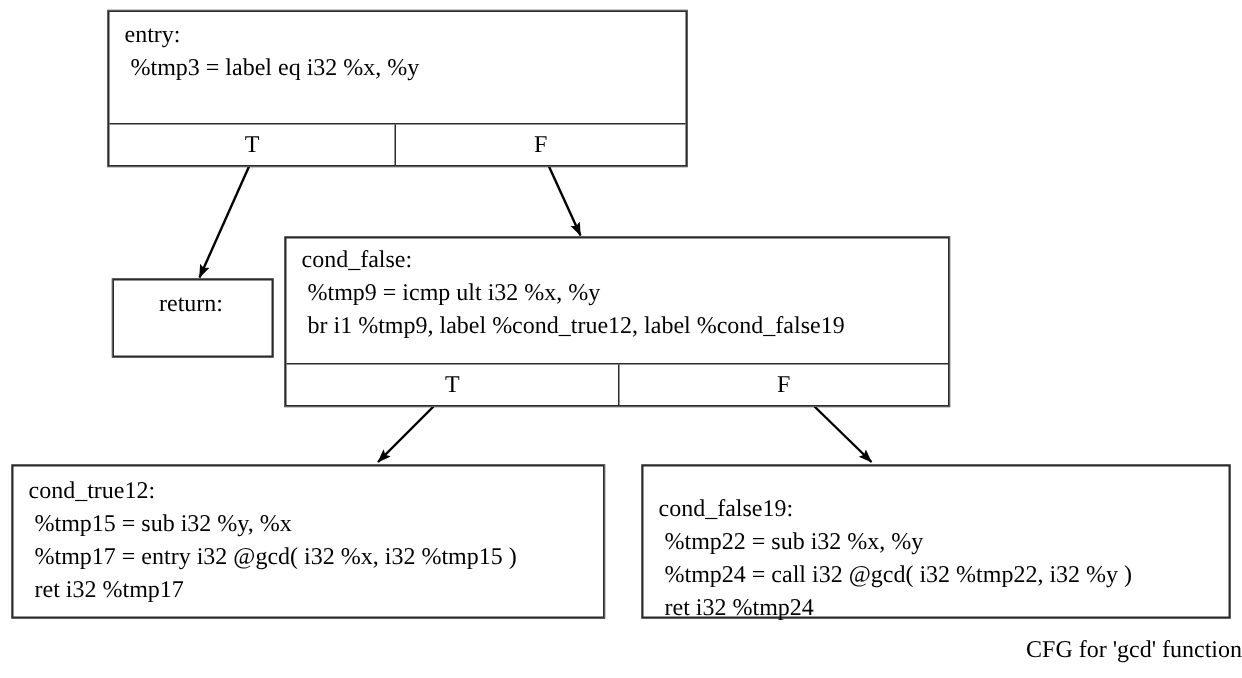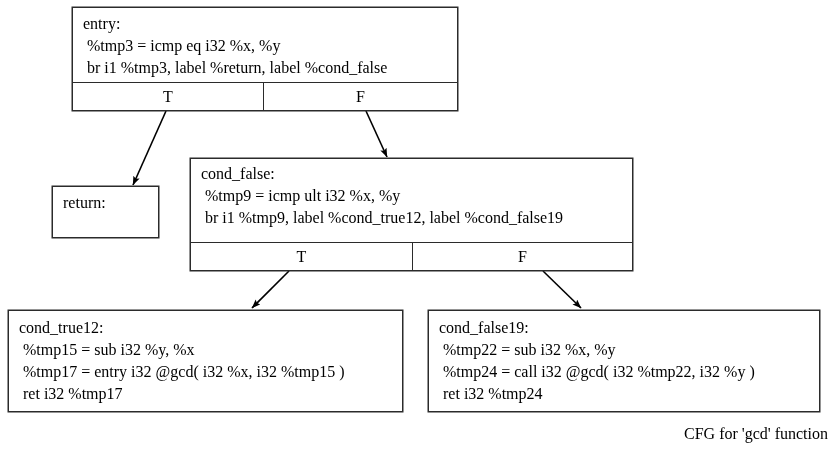--- a/index.html
+++ b/index.html
@@ -99,30 +99,29 @@
     </g>
 
     <g>
       <line x1="543" y1="271" x2="581" y2="308" stroke="#000000" stroke-width="1.6" marker-end="url(#ah)"></line>
     </g>
   </svg>
 
   <div class="node" style="left:72px; top:7px; width:386px; height:104px;">
     <div class="node-body">
       <div class="code-line">entry:</div>
-      <div class="code-line"> %tmp3 = icmp eq i32 %x, %y</div>
-      <div class="code-line"> br i1 %tmp3, label %return, label %cond_false</div>
+      <div class="code-line"> %tmp3 = label eq i32 %x, %y</div>
     </div>
     <div class="ports" style="position:absolute; left:0; right:0; bottom:0;">
       <div class="port left" style="flex:0 0 190px;">T</div>
       <div class="port">F</div>
     </div>
   </div>
 
-  <div class="node" style="left:52px; top:186px; width:107px; height:52px;">
+  <div class="node" style="left:75px; top:186px; width:107px; height:52px;padding-left:20px;">
     <div class="node-body">
       <div class="code-line">return:</div>
     </div>
   </div>
 
   <div class="node" style="left:190px; top:158px; width:443px; height:113px;">
     <div class="node-body" style="padding-top:4px;">
       <div class="code-line">cond_false:</div>
       <div class="code-line"> %tmp9 = icmp ult i32 %x, %y</div>
       <div class="code-line"> br i1 %tmp9, label %cond_true12, label %cond_false19</div>
@@ -136,21 +135,21 @@
   <div class="node" style="left:8px; top:310px; width:395px; height:102px;">
     <div class="node-body" style="padding-top:6px;">
       <div class="code-line">cond_true12:</div>
       <div class="code-line"> %tmp15 = sub i32 %y, %x</div>
       <div class="code-line"> %tmp17 = entry i32 @gcd( i32 %x, i32 %tmp15 )</div>
       <div class="code-line"> ret i32 %tmp17</div>
     </div>
   </div>
 
   <div class="node" style="left:428px; top:310px; width:392px; height:102px;">
-    <div class="node-body" style="padding-top:6px;">
+    <div class="node-body" style="padding-top:18px;">
       <div class="code-line">cond_false19:</div>
       <div class="code-line"> %tmp22 = sub i32 %x, %y</div>
       <div class="code-line"> %tmp24 = call i32 @gcd( i32 %tmp22, i32 %y )</div>
       <div class="code-line"> ret i32 %tmp24</div>
     </div>
   </div>
 
   <div class="caption" style="left:0; top:424px; width:828px;">CFG for 'gcd' function</div>
 
 </div>

